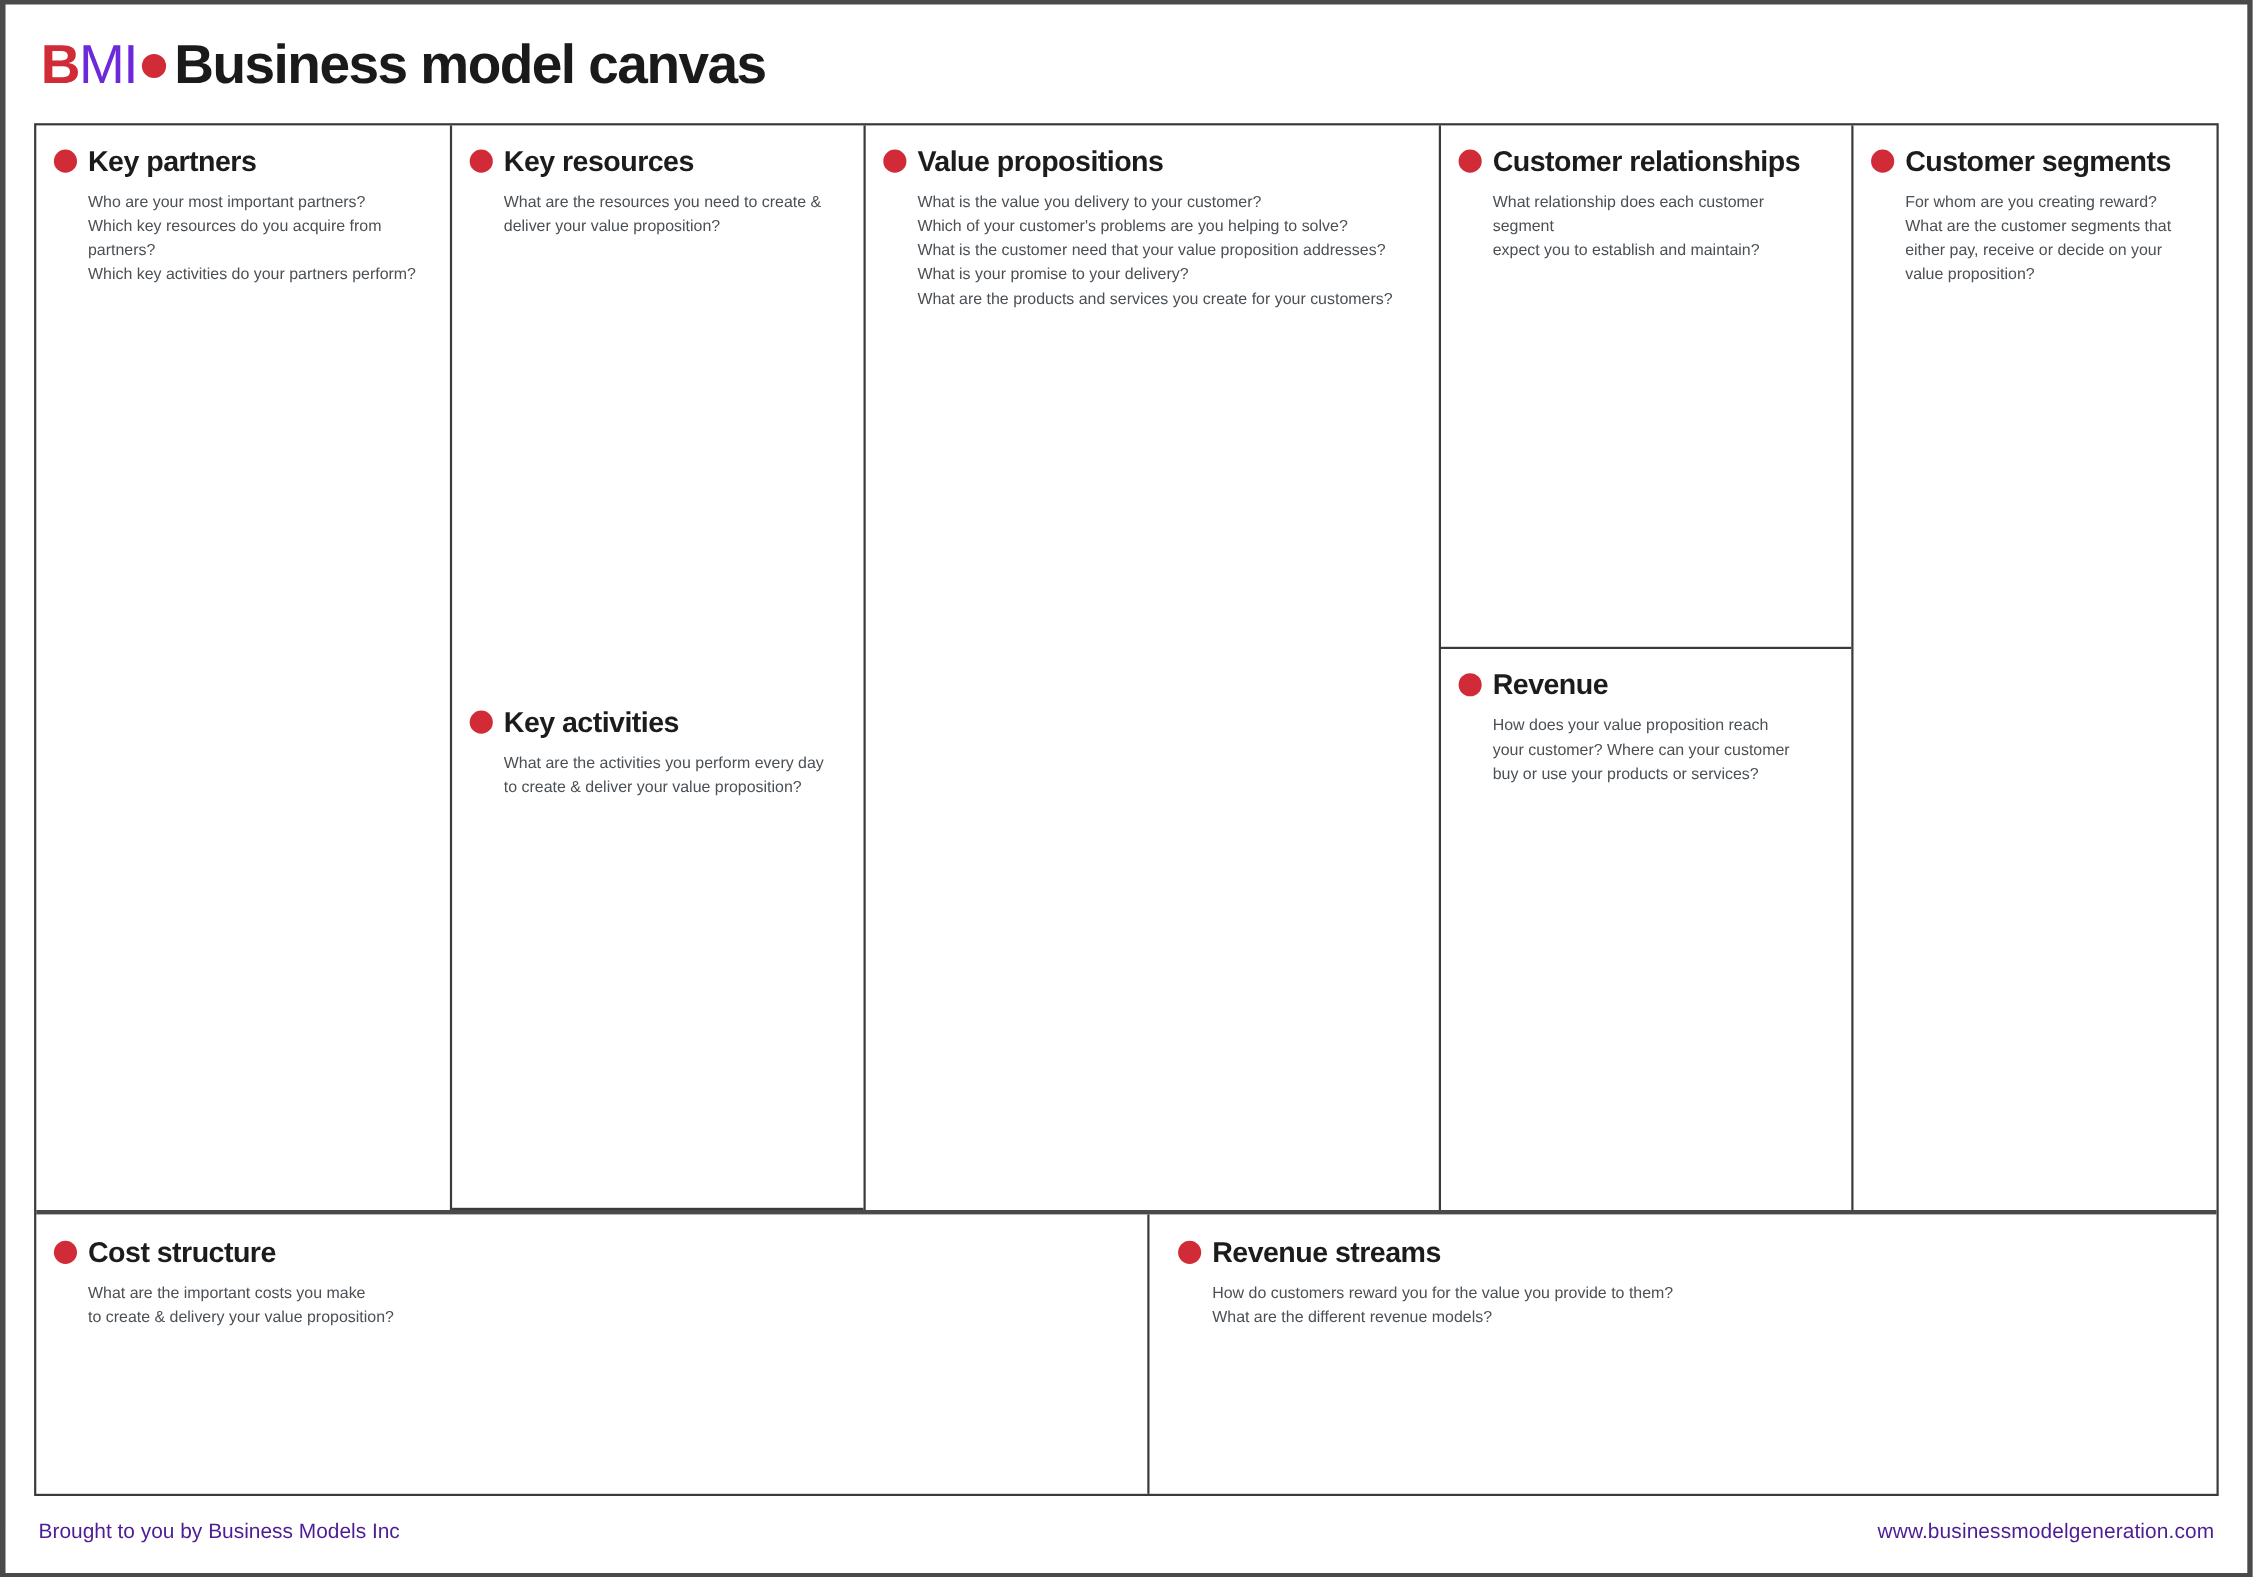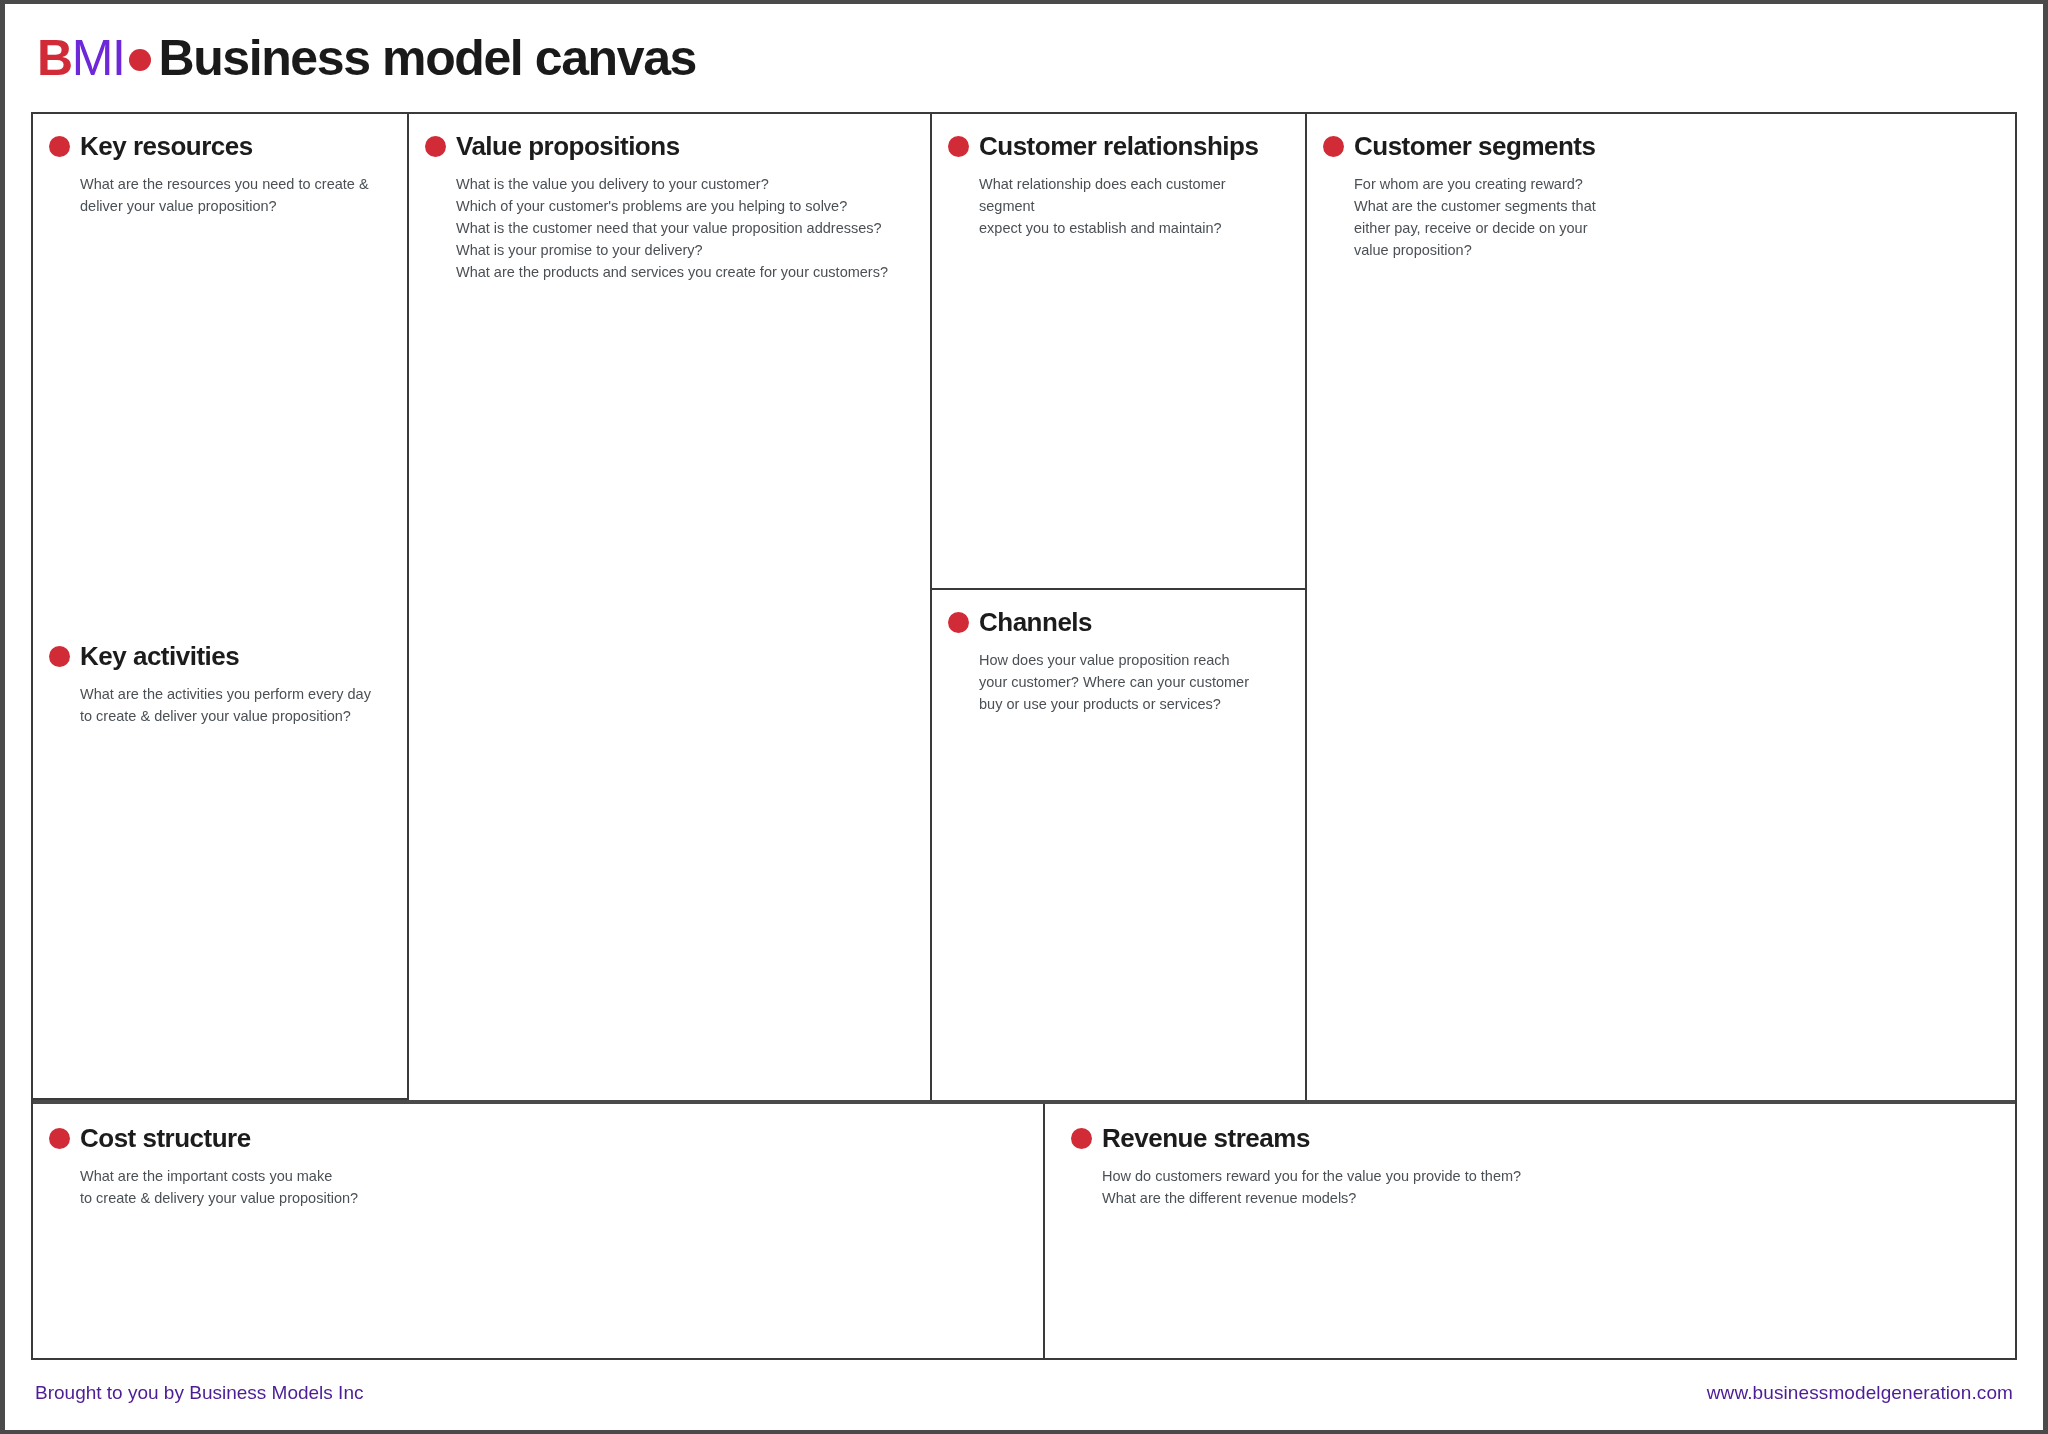--- a/index.html
+++ b/index.html
@@ -163,20 +163,33 @@
         <span class="brand-mi">MI</span>
         <span class="brand-dot"></span>
         <span class="brand-title">Business model canvas</span>
     </div>
   </div>
 
   <div class="canvas">
 
     <div class="row-top">
 
+      <div class="col col-keypartners">
+        <div class="cell">
+          <div class="sect-head">
+            <span class="dot"></span>
+            <span class="sect-title">Key partners</span>
+          </div>
+          <div class="sect-body">
+            <p>Who are your most important partners?</p>
+            <p>Which key resources do you acquire from partners?</p>
+            <p>Which key activities do your partners perform?</p>
+          </div>
+        </div>
+      </div>
 
       <div class="col col-keyact">
         <div class="cell cell-split-bottom">
           <div class="sect-head">
             <span class="dot"></span>
             <span class="sect-title">Key resources</span>
           </div>
           <div class="sect-body">
             <p>What are the resources you need to create &amp;</p>
             <p>deliver your value proposition?</p>
@@ -217,21 +230,21 @@
             <span class="sect-title">Customer relationships</span>
           </div>
           <div class="sect-body">
             <p>What relationship does each customer segment</p>
             <p>expect you to establish and maintain?</p>
           </div>
         </div>
         <div class="cell cell-split-bottom">
           <div class="sect-head">
             <span class="dot"></span>
-            <span class="sect-title">Channels</span>
+            <span class="sect-title">Revenue</span>
           </div>
           <div class="sect-body">
             <p>How does your value proposition reach</p>
             <p>your customer? Where can your customer</p>
             <p>buy or use your products or services?</p>
           </div>
         </div>
       </div>
 
       <div class="col col-custseg">

